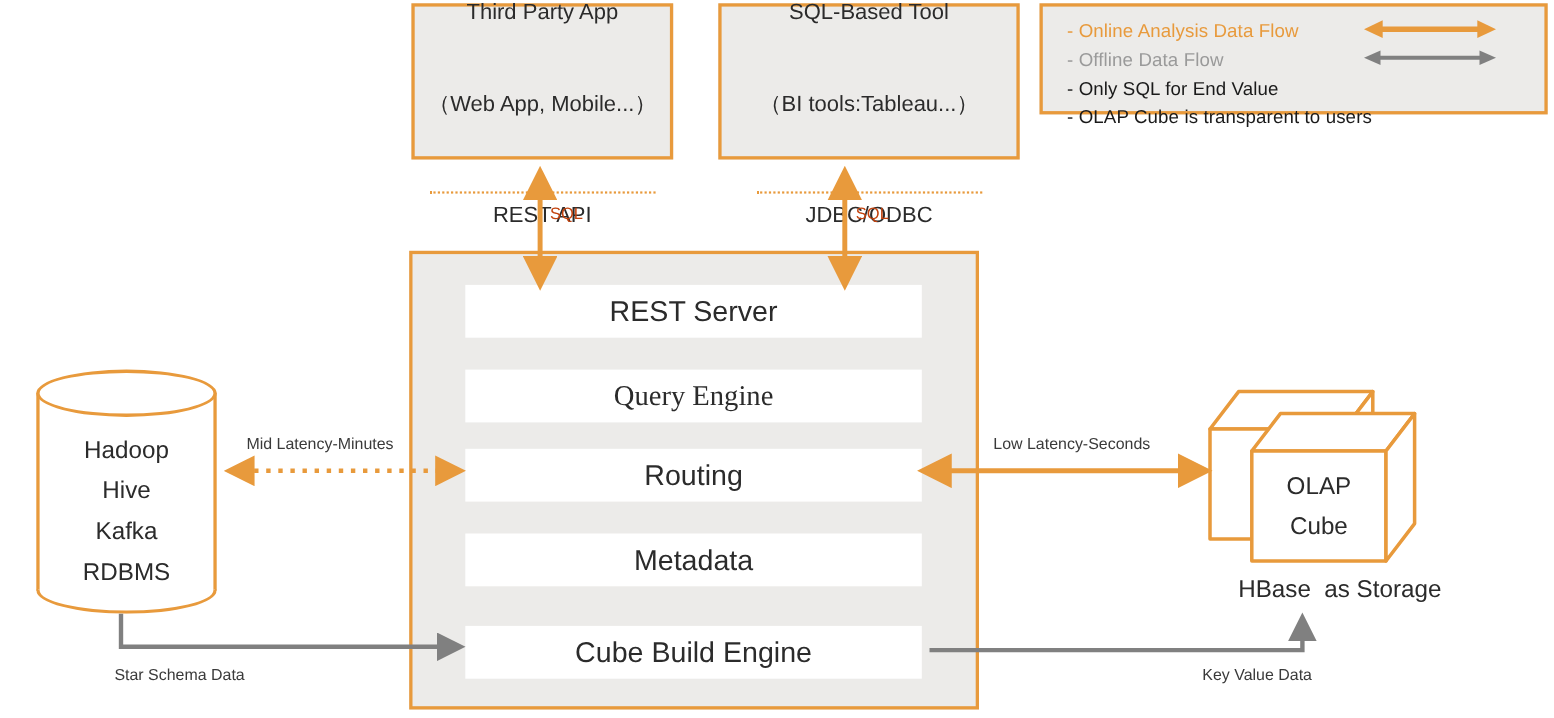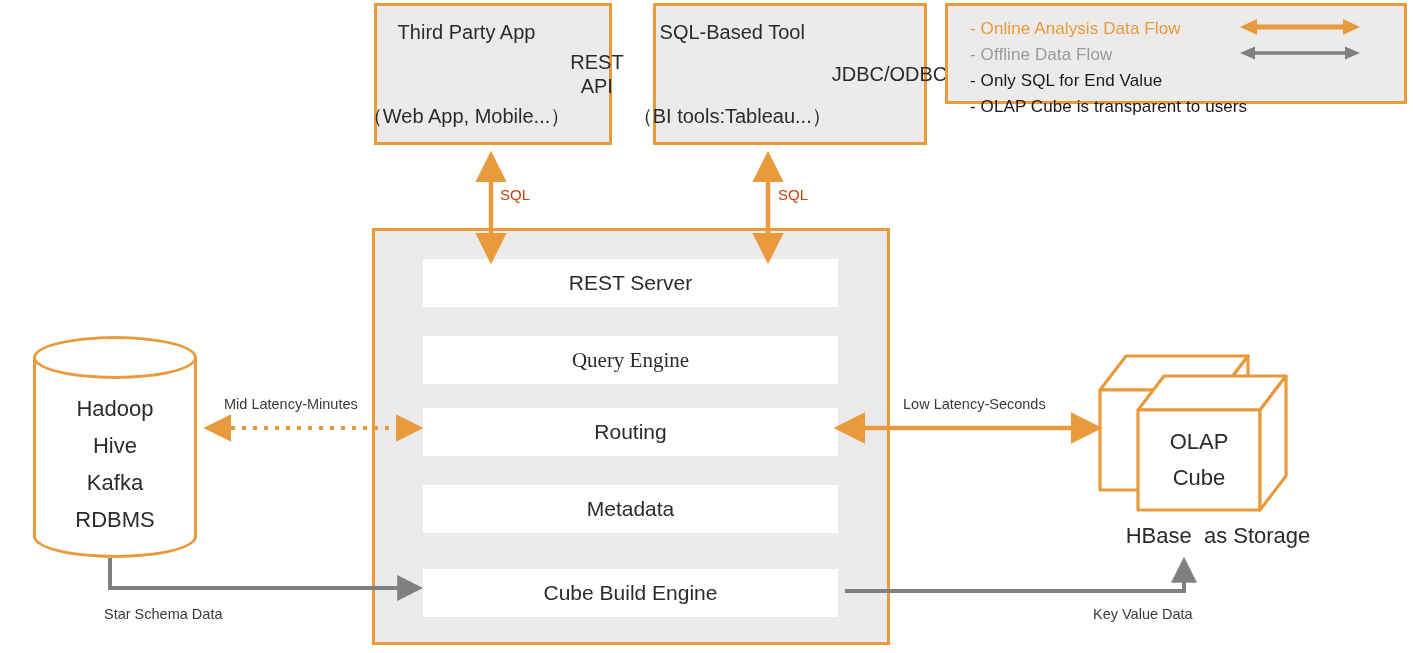--- a/index.html
+++ b/index.html
@@ -18,20 +18,21 @@
 
   
   .obox{
     position:absolute;
     background:#ECEBE9;
     border:3px solid #E89A3C;
     box-sizing:border-box;
   }
   .client-box{
     display:flex;
+    flex-direction:column;
     align-items:center;
     justify-content:center;
   }
   .client-title{
     text-align:center;
     color:#2b2b2b;
     font-size:20px;
     line-height:28px;
     white-space:pre;
   }
@@ -78,21 +79,21 @@
   .layer{
     position:absolute;
     left:48px;
     width:415px;
     height:48px;
     background:#ffffff;
     display:flex;
     align-items:center;
     justify-content:center;
     color:#2b2b2b;
-    font-size:21px;
+    font-size:26px;
   }
 
   
   #cylinder{
     left:33px; top:336px; width:164px; height:222px;
   }
   #cyl-body{
     position:absolute;
     left:0; top:21px;
     width:164px; height:180px;

